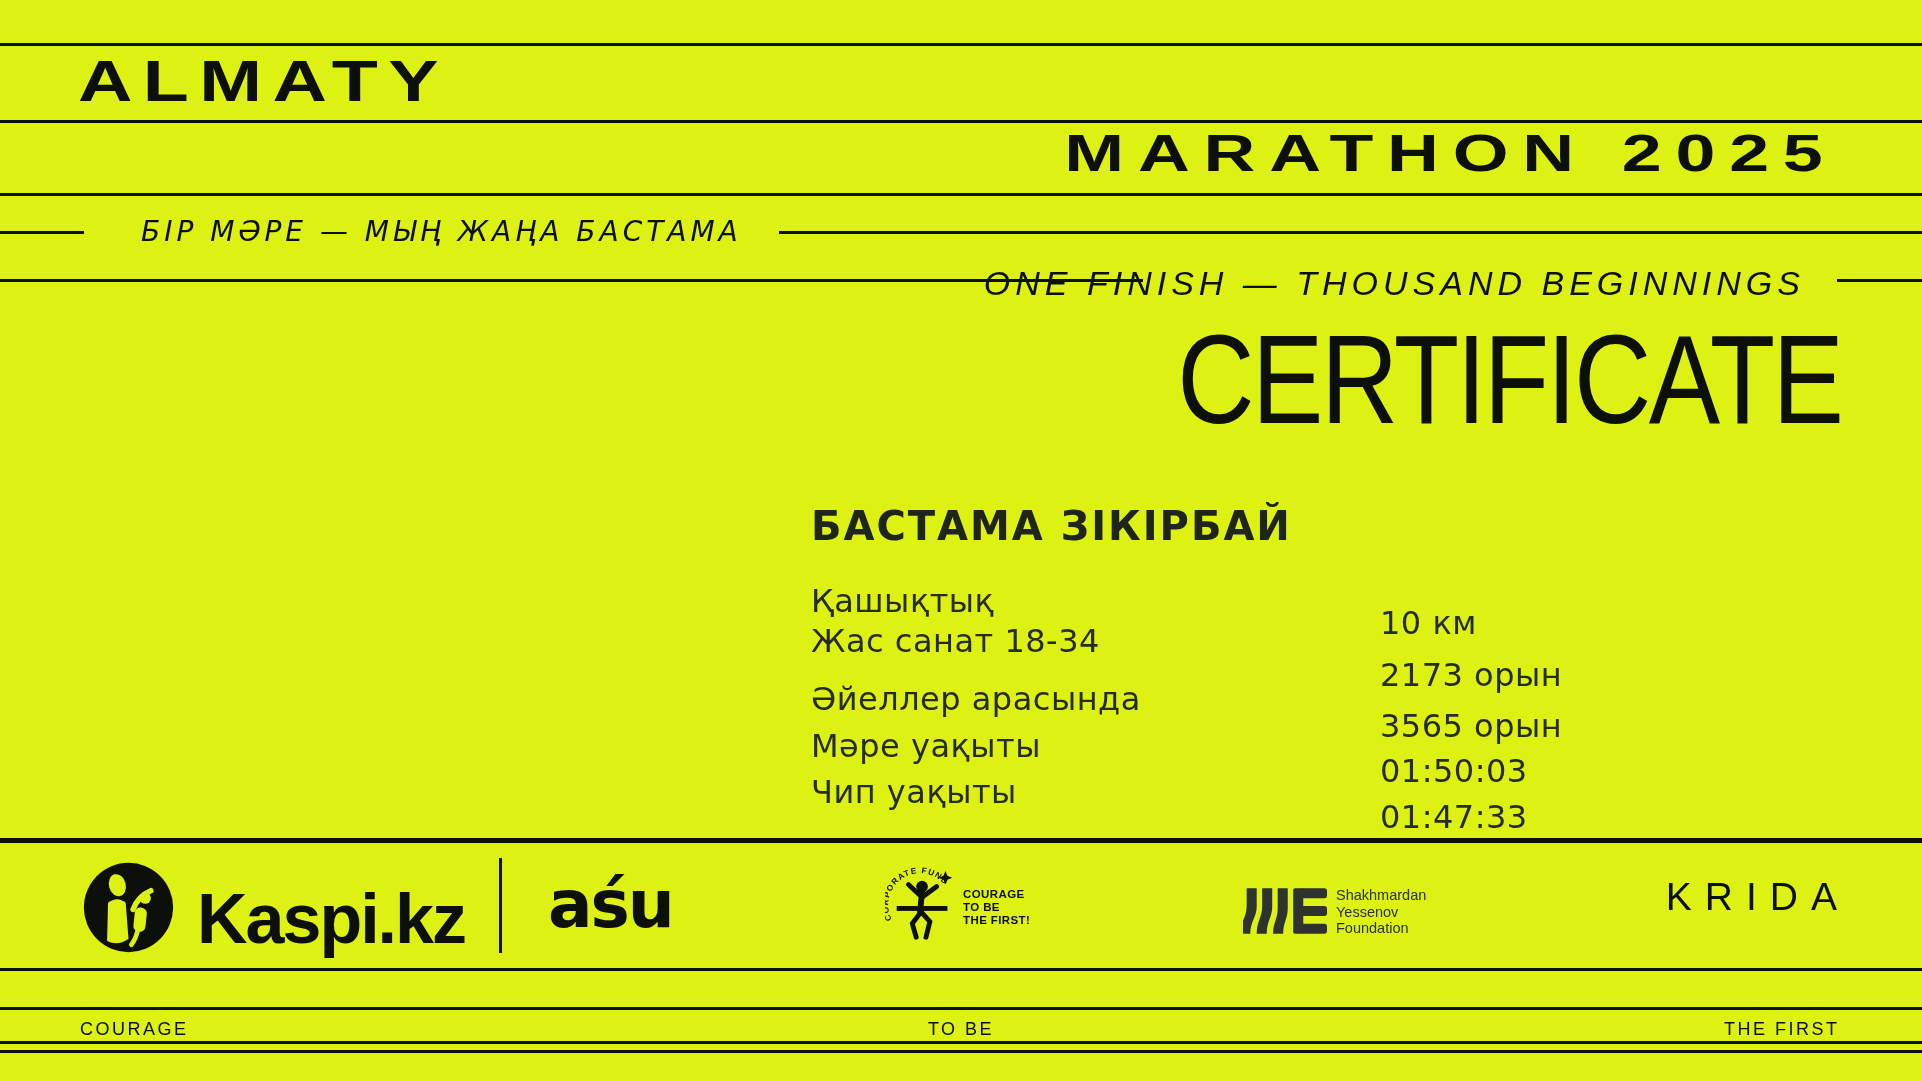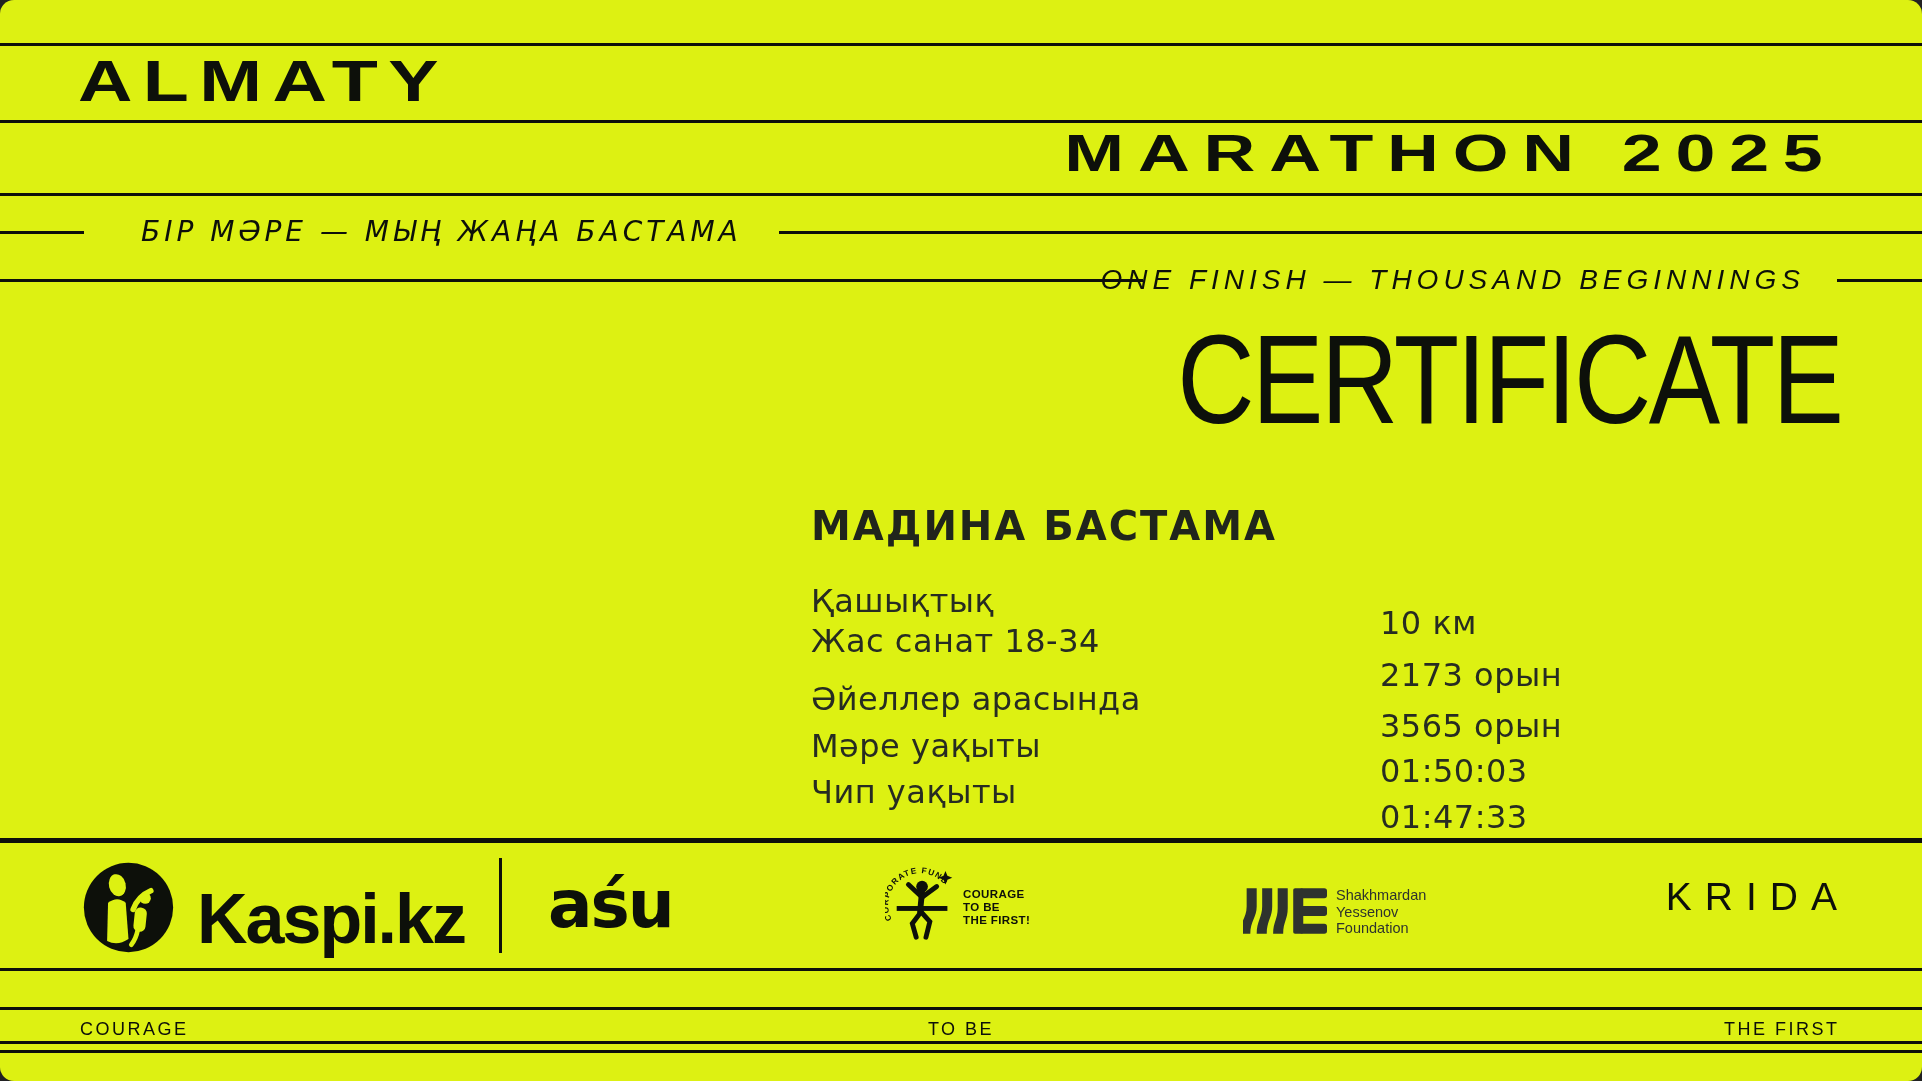--- a/index.html
+++ b/index.html
@@ -10,21 +10,20 @@
   }
   *{margin:0;padding:0;box-sizing:border-box;}
   html,body{background:#222;}
   .page{
     position:relative;
     width:1922px;height:1081px;
     background:var(--bg);
     overflow:hidden;
     font-family:"Liberation Sans",sans-serif;
     color:var(--ink);
-    border-radius:14px;
   }
   .hline{position:absolute;background:var(--ink);height:3px;}
   .kk{font-family:"DejaVu Sans",sans-serif;}
 
   
   .city{
     position:absolute;left:78px;top:52px;
     font-size:58px;font-weight:700;letter-spacing:8px;line-height:1;
     transform:scaleX(1.30);transform-origin:left top;white-space:nowrap;
   }
@@ -33,21 +32,21 @@
     font-size:52px;font-weight:700;letter-spacing:10px;line-height:1;
     transform:scaleX(1.38);transform-origin:right top;white-space:nowrap;
   }
   .tagline-kk{
     position:absolute;left:141px;top:218px;
     font-size:28px;font-style:italic;font-weight:500;letter-spacing:4px;
     line-height:1;white-space:nowrap;
   }
   .tagline-en{
     position:absolute;right:117px;top:266px;
-    font-size:28px;font-style:italic;font-weight:500;letter-spacing:5px;
+    font-size:34px;font-style:italic;font-weight:500;letter-spacing:5px;
     line-height:1;white-space:nowrap;
   }
   .cert-title{
     position:absolute;right:81px;top:317px;
     font-size:126px;font-weight:500;letter-spacing:-3px;line-height:1;
     transform:scaleX(0.85);transform-origin:right top;white-space:nowrap;
   }
 
   
   .name{
@@ -117,21 +116,21 @@
   <div class="hline" style="left:0;right:0;top:1007px"></div>
   <div class="hline" style="left:0;right:0;top:1041px"></div>
   <div class="hline" style="left:0;right:0;top:1050px"></div>
 
   <div class="city">ALMATY</div>
   <div class="event">MARATHON 2025</div>
   <div class="tagline-kk kk">БІР МӘРЕ — МЫҢ ЖАҢА БАСТАМА</div>
   <div class="tagline-en">ONE FINISH — THOUSAND BEGINNINGS</div>
   <div class="cert-title">CERTIFICATE</div>
 
-  <div class="name kk">МАДИНА БАСТАМА</div>
+  <div class="name kk">БАСТАМА ЗІКІРБАЙ</div>
 
   <div>
     <div class="row-label kk" style="top:585px">Қашықтық</div>
     <div class="row-value kk" style="top:581px">10 км</div>
 
     <div class="row-label kk" style="top:625px">Жас санат 18-34</div>
     <div class="row-value kk" style="top:633px">2173 орын</div>
 
     <div class="row-label kk" style="top:683px">Әйеллер арасында</div>
     <div class="row-value kk" style="top:684px">3565 орын</div>

